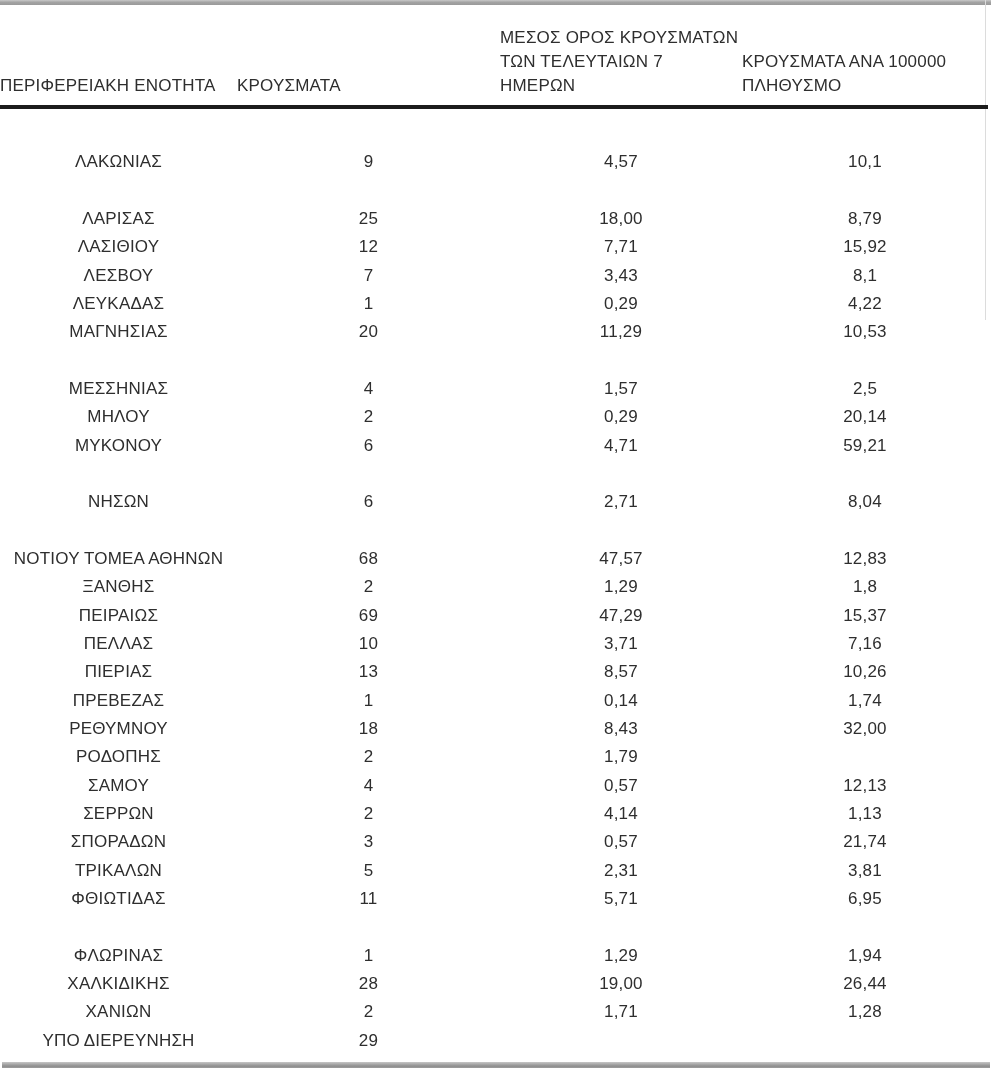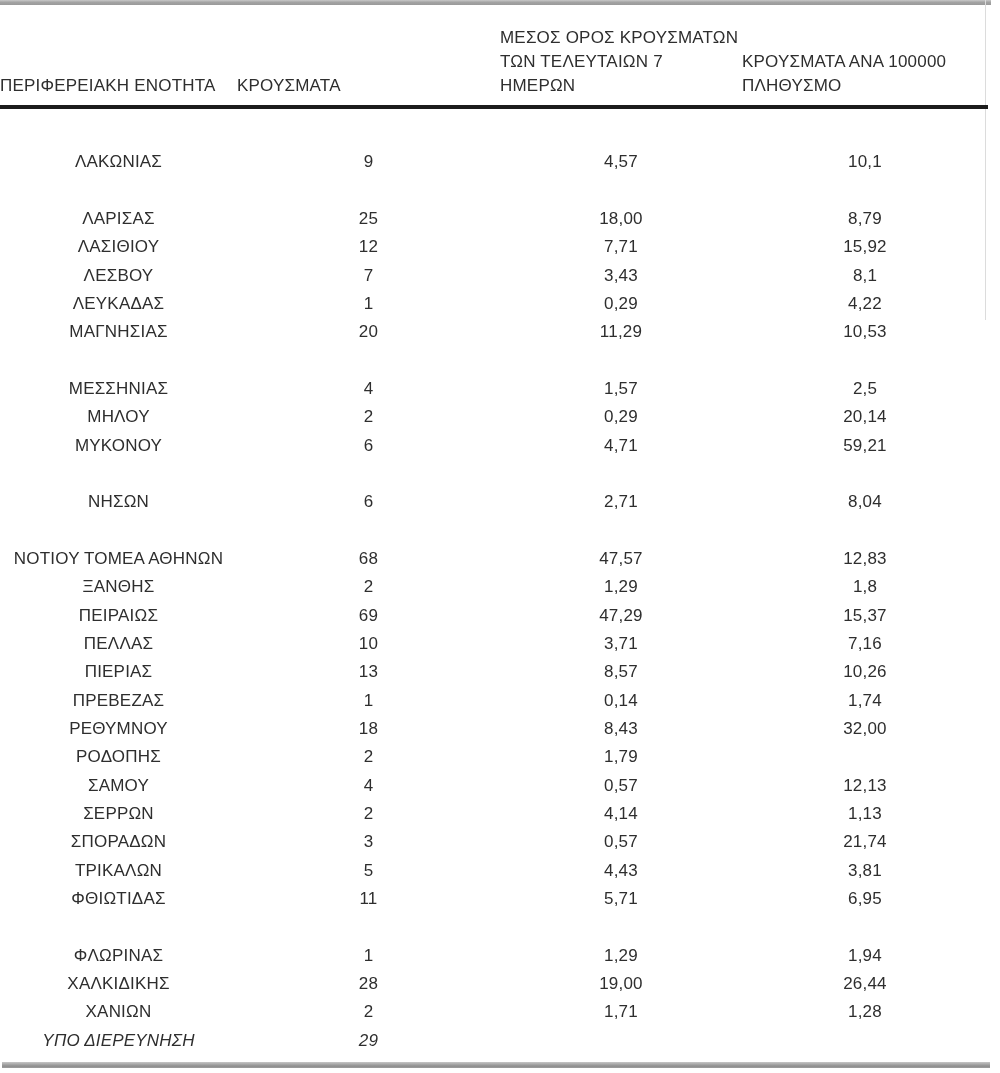--- a/index.html
+++ b/index.html
@@ -71,21 +71,20 @@
   .tr {
     display: grid;
     grid-template-columns: 237px 263px 242px 246px;
     height: 28.35px;
     align-items: center;
   }
   .tr.spacer {
     height: 28.35px;
   }
   .tr.italic {
-    font-style: italic;
   }
   .td {
     text-align: center;
     white-space: nowrap;
   }
 </style>
 </head>
 <body>
 
 <div class="page">
@@ -253,21 +252,21 @@
   <div class="tr">
     <div class="td">ΣΠΟΡΑΔΩΝ</div>
     <div class="td">3</div>
     <div class="td">0,57</div>
     <div class="td">21,74</div>
   </div>
 
   <div class="tr">
     <div class="td">ΤΡΙΚΑΛΩΝ</div>
     <div class="td">5</div>
-    <div class="td">4,43</div>
+    <div class="td">2,31</div>
     <div class="td">3,81</div>
   </div>
 
   <div class="tr">
     <div class="td">ΦΘΙΩΤΙΔΑΣ</div>
     <div class="td">11</div>
     <div class="td">5,71</div>
     <div class="td">6,95</div>
   </div>
 <div class="tr spacer"></div>

